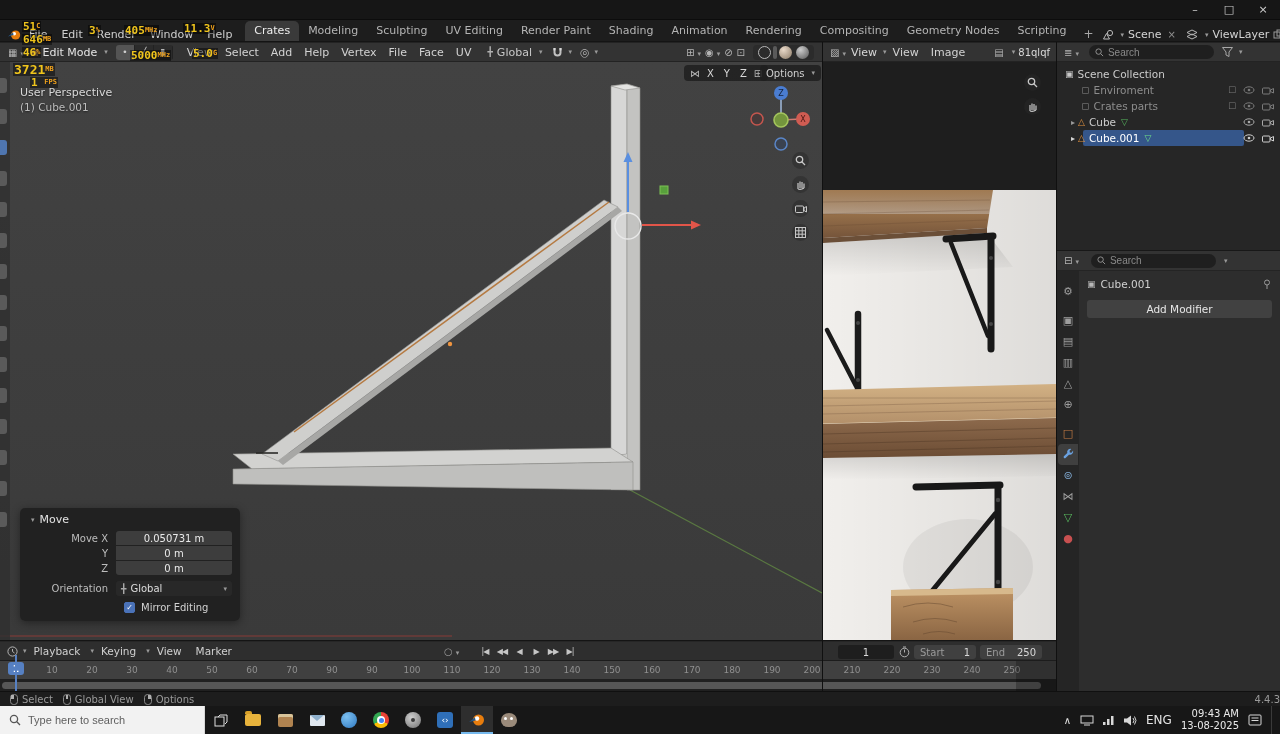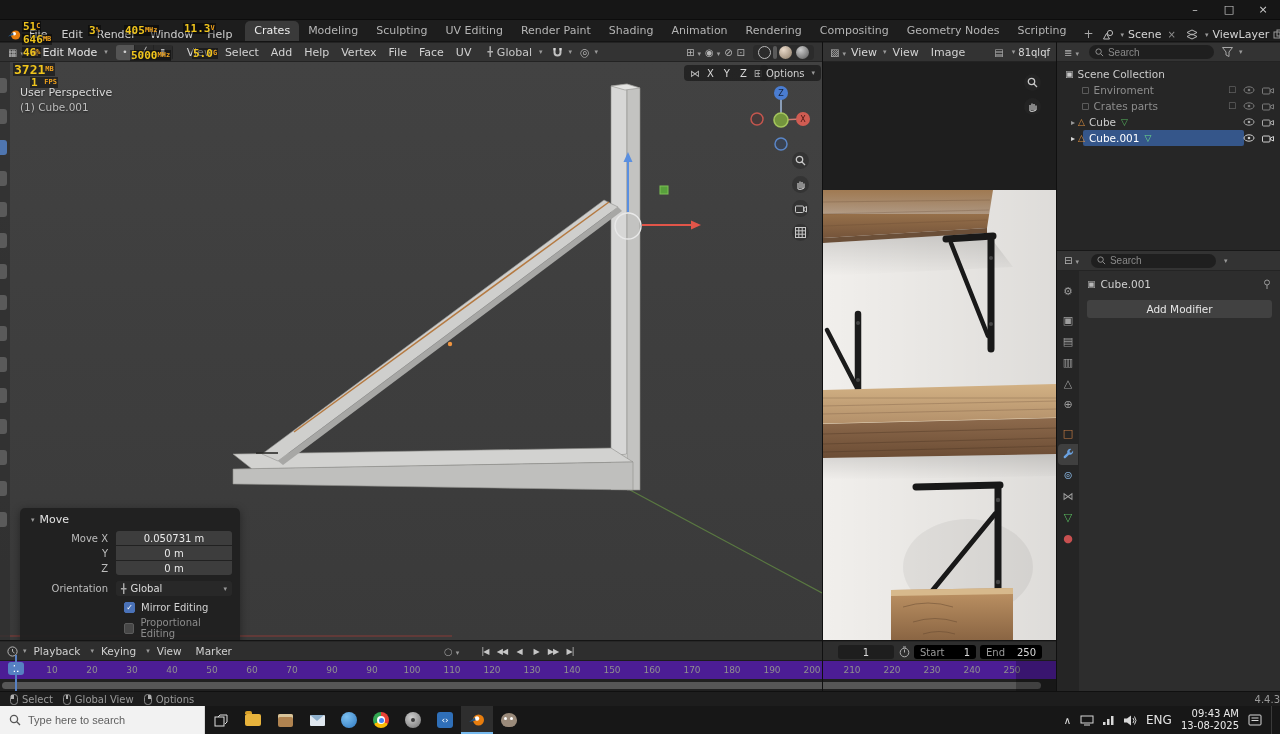--- a/index.html
+++ b/index.html
@@ -89,24 +89,24 @@
 #props-content{position:absolute;left:22px;top:20px;right:0;bottom:0;background:#2d2d2d}
 #crumb{display:flex;align-items:center;gap:5px;padding:7px 8px 0;color:#d0d0d0;font-size:10.5px}
 #add-modifier{margin:10px 8px 0;height:18px;background:#414141;border-radius:3px;display:flex;align-items:center;justify-content:center;color:#e6e6e6;font-size:10.5px}
 
 
 #timeline{position:absolute;left:0;top:640px;width:1056px;height:51px;background:#262626;border-top:1px solid #141414}
 #tl-header{position:absolute;left:0;top:1px;width:1056px;height:19px;background:#2e2e2e;display:flex;align-items:center;border-bottom:1px solid #1c1c1c}
 #tl-header .menu{padding:0 7px;font-size:10.5px;color:#d0d0d0}
 #tl-play{position:absolute;left:478px;top:3px;display:flex;gap:3px}
 .pbtn{min-width:14px;height:13px;display:flex;align-items:center;justify-content:center;color:#c6c6c6;font-size:8px;letter-spacing:-1px}
-.tl-field{position:absolute;top:3px;height:14px;background:#000000;border-radius:3px;display:flex;align-items:center;justify-content:center;font-size:10px;color:#d8d8d8}
+.tl-field{position:absolute;top:3px;height:14px;background:#404040;border-radius:3px;display:flex;align-items:center;justify-content:center;font-size:10px;color:#d8d8d8}
 .tl-field.pair{justify-content:space-between;padding:0 6px}
 .tl-field .fl{color:#9a9a9a;margin-right:6px}
-#tl-ruler{position:absolute;left:0;top:20px;width:1056px;height:18px;background:#4c1d95}
+#tl-ruler{position:absolute;left:0;top:20px;width:1056px;height:18px;background:#404040}
 .tick{position:absolute;top:4px;transform:translateX(-50%);font-size:9px;color:#8f8f8f}
 #playhead-badge{position:absolute;left:8px;top:1px;width:16px;height:13px;background:#5680c2;border-radius:3px;color:#fff;font-size:9px;font-weight:bold;display:flex;align-items:center;justify-content:center}
 #playhead-line{position:absolute;left:15px;top:14px;width:2px;height:37px;background:#5680c2}
 #tl-tracks{position:absolute;left:0;top:38px;width:1056px;height:13px;background:#202020}
 #tl-scroll{position:absolute;left:2px;top:3px;width:1039px;height:7px;background:#565656;border-radius:4px}
 #tl-outrange{position:absolute;left:1016px;top:20px;width:40px;height:31px;background:rgba(0,0,0,.25)}
 
 
 #statusbar{position:absolute;left:0;top:691px;width:1280px;height:15px;background:#1d1d1d;border-top:1px solid #101010;display:flex;align-items:center;font-size:10px;color:#9a9a9a}
 .sb-item{display:flex;align-items:center;gap:4px;margin-left:10px}
@@ -399,24 +399,20 @@
       <span class="mp-label">Orientation</span>
       <span class="mp-dd">
         <span style="color:#a8a8a8;font-size:9px">╋</span>
         <span>Global</span>
         <span class="dd">▾</span>
       </span>
     </div>
     <div class="cb-row">
       <span class="cb checked">✓</span>
       <span class="cb-label">Mirror Editing</span>
-    </div>
-    <div class="cb-row" style="margin-top:4px">
-      <span class="cb"></span>
-      <span class="cb-label dim">Proportional Editing</span>
     </div>
   </div>
 </div>
 
 <div id="image-editor">
   <svg width="234" height="578">
     <defs>
       <linearGradient id="woodA" x1="0" y1="0" x2="0" y2="1">
           <stop offset="0" stop-color="#a07a52"></stop>
           <stop offset="0.5" stop-color="#8a654299"></stop>

